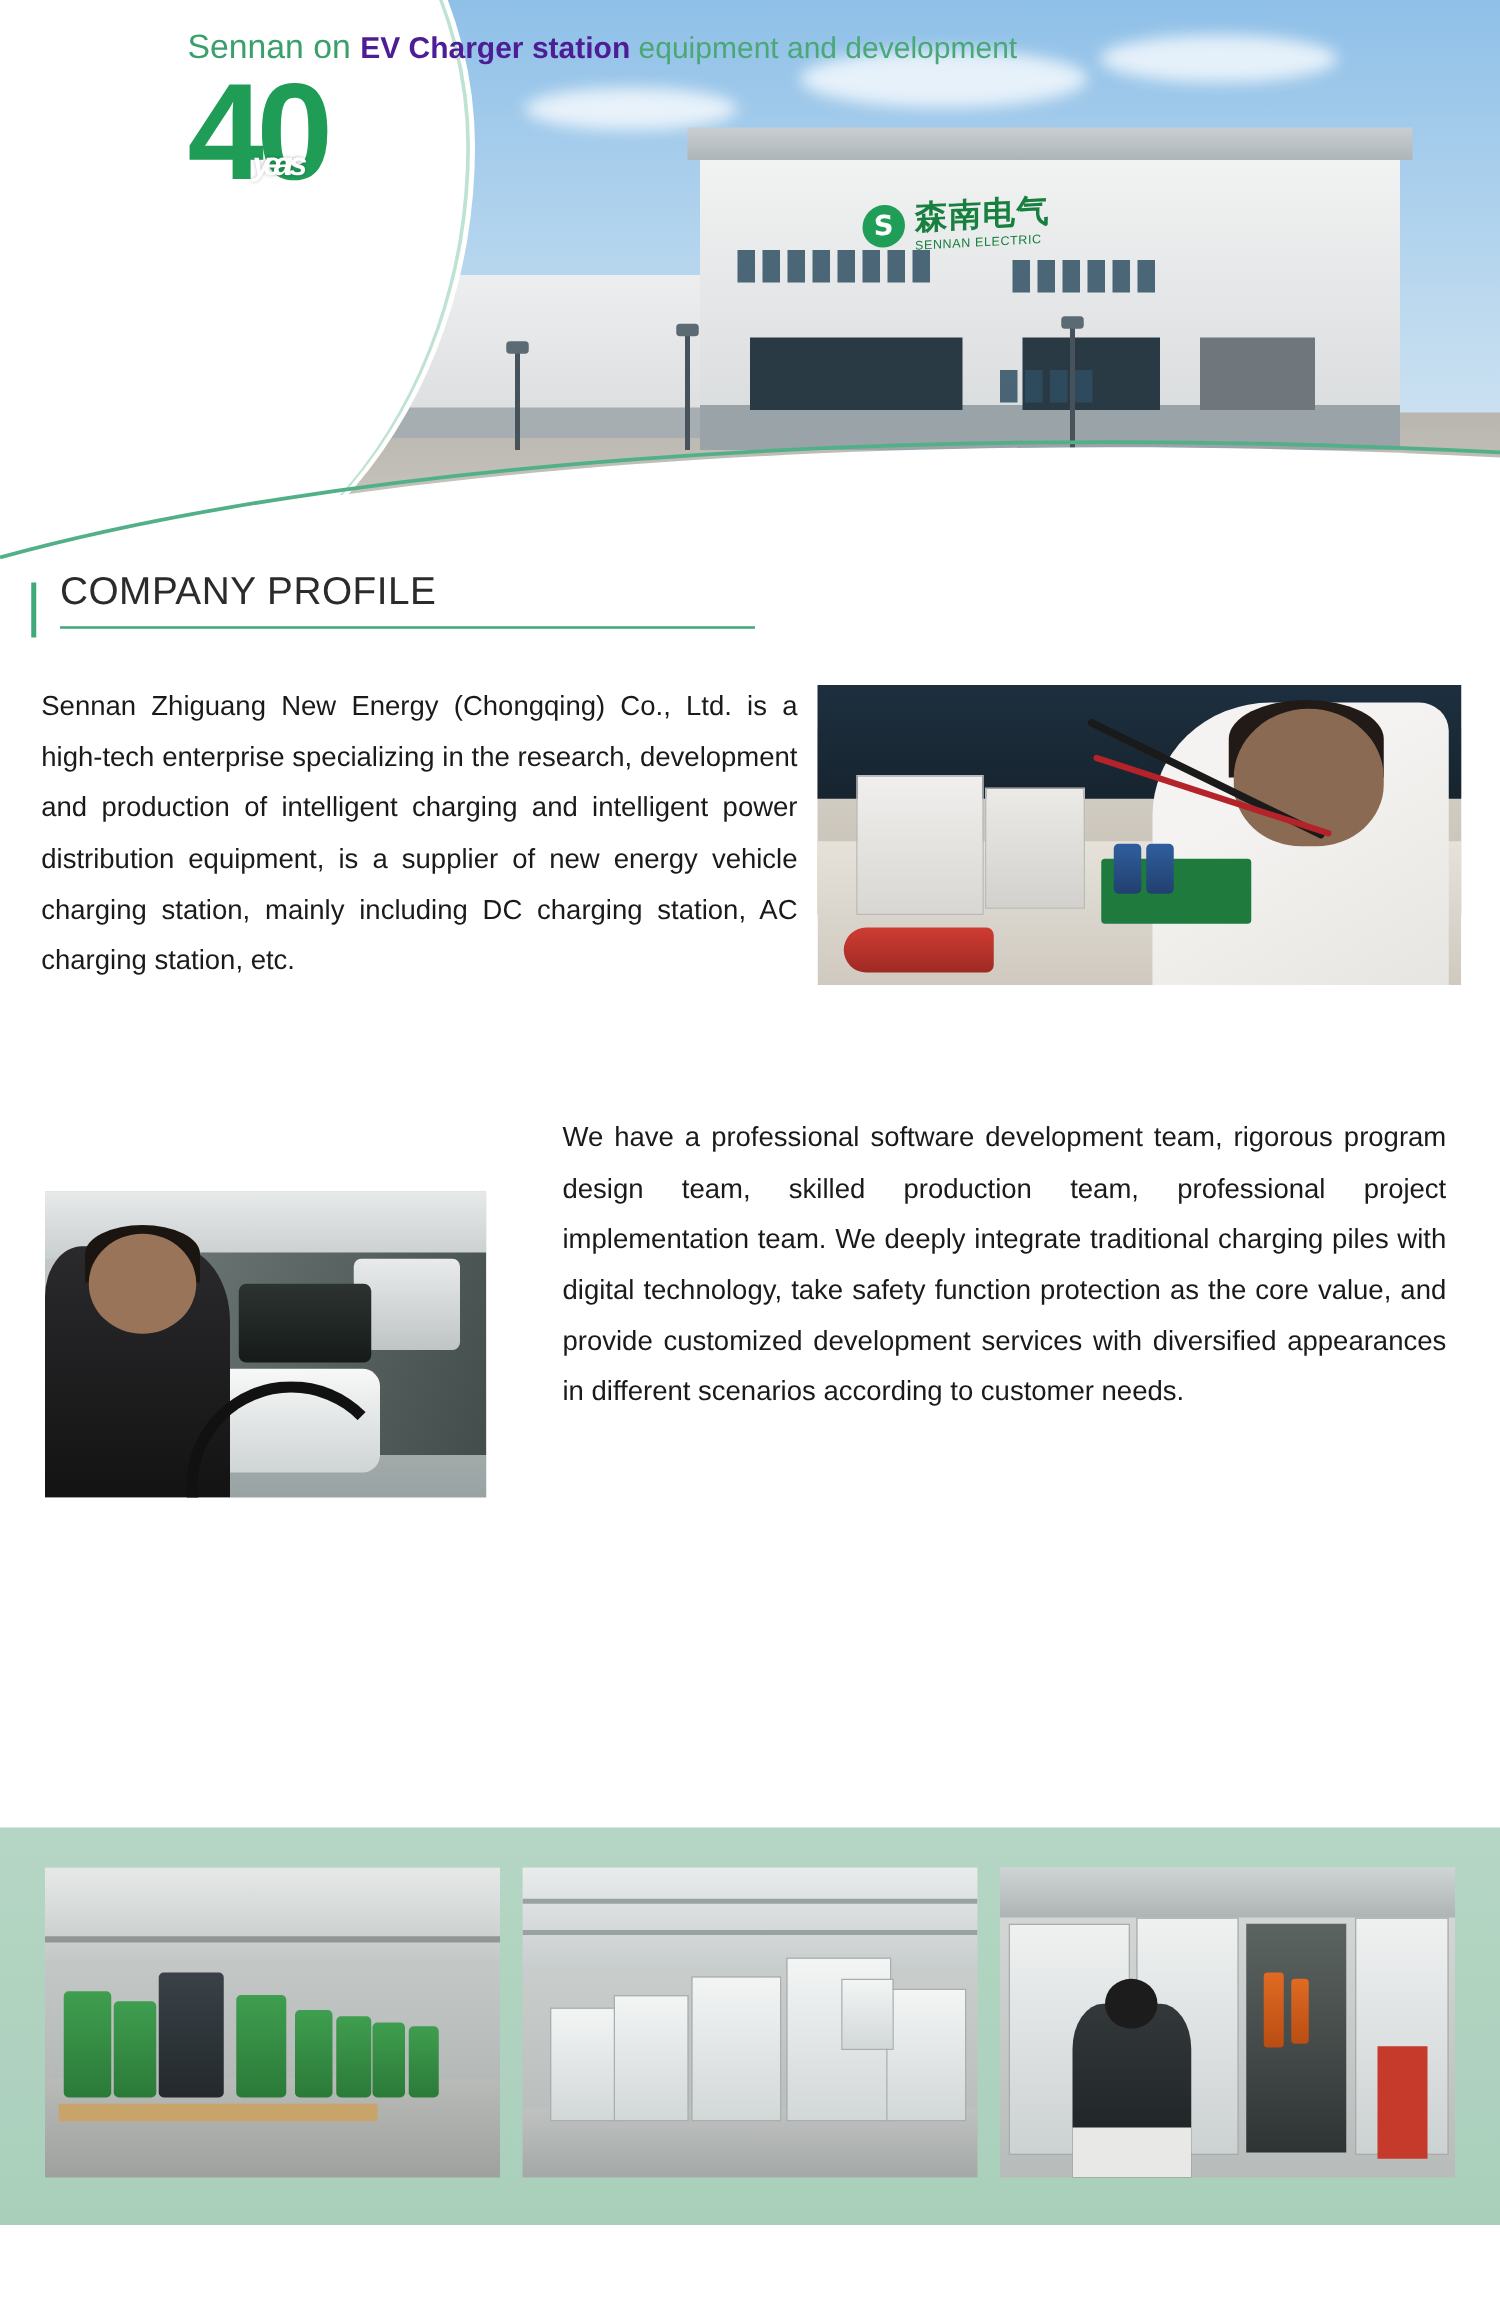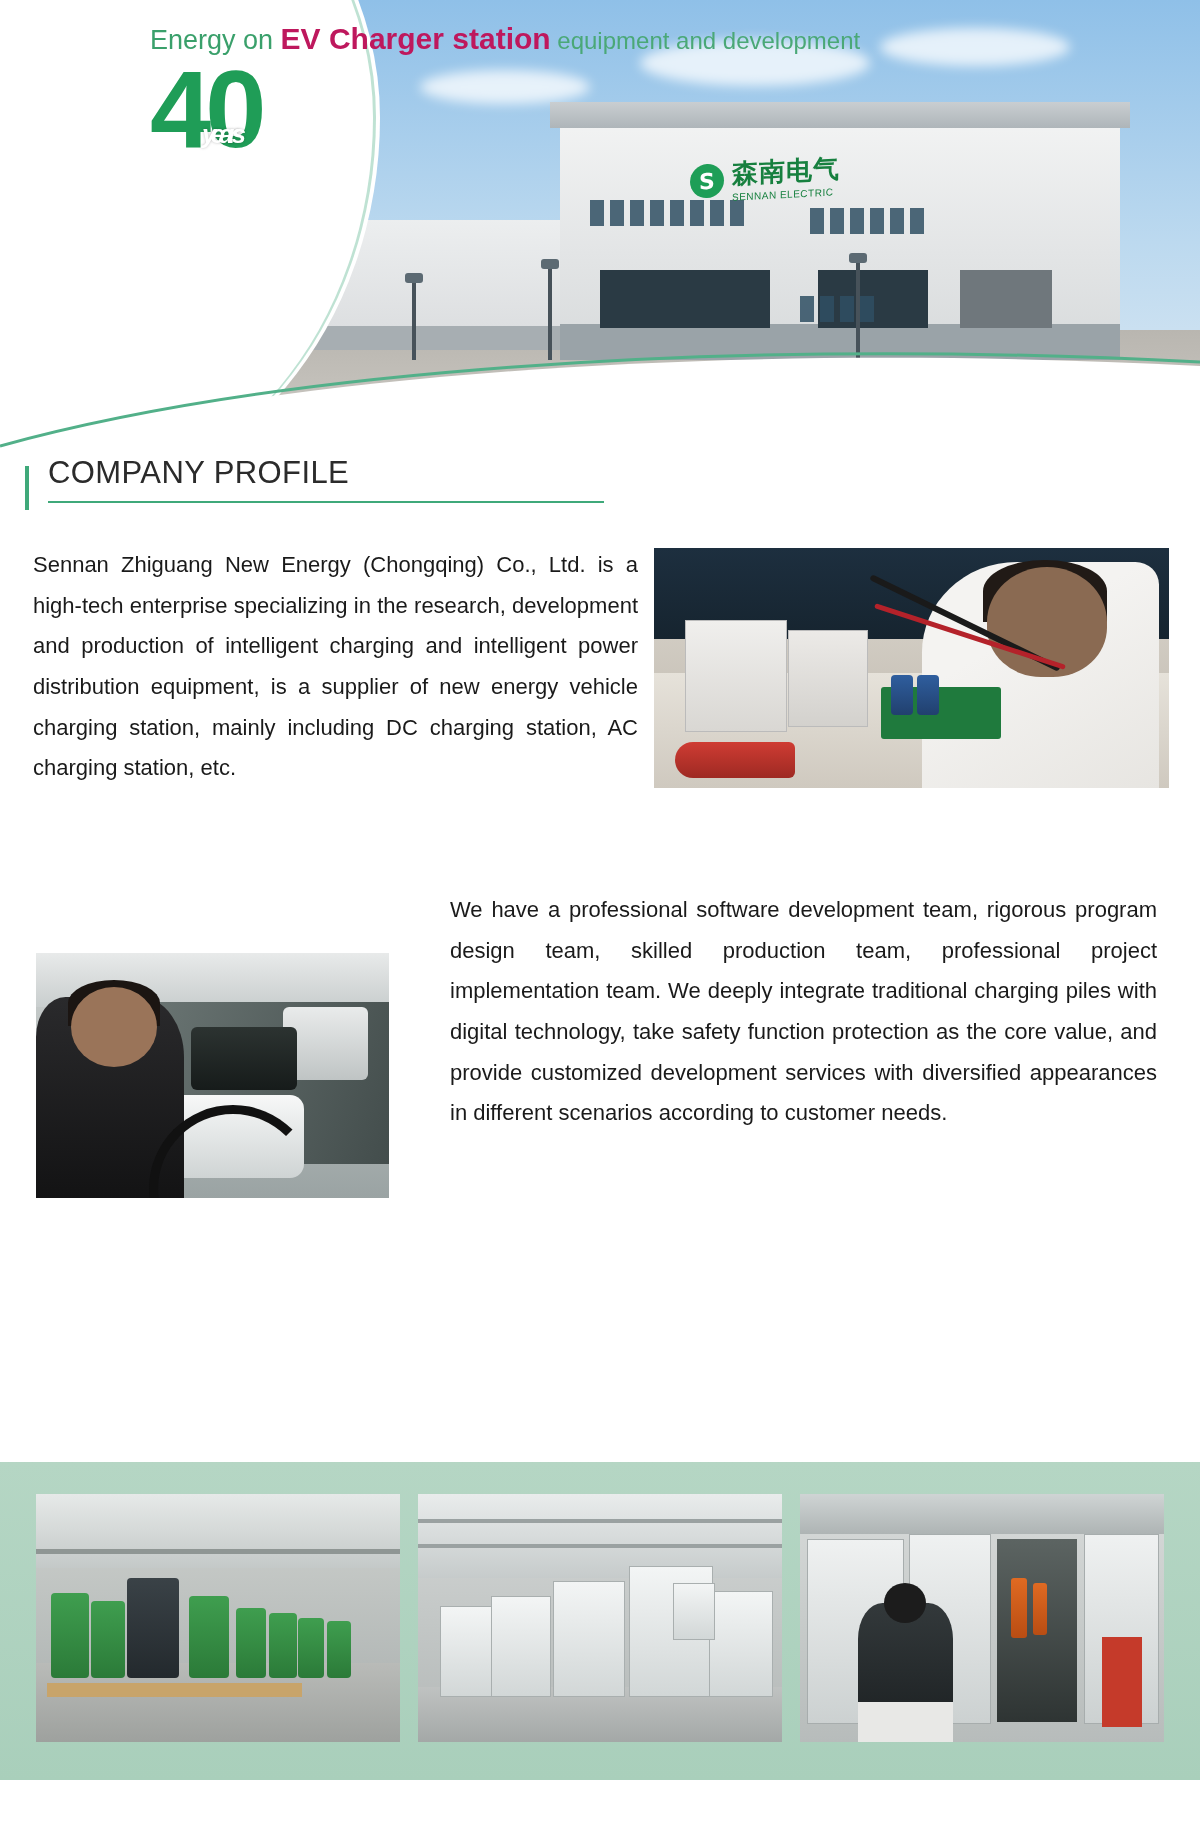--- a/index.html
+++ b/index.html
@@ -182,23 +182,23 @@
     top: 22px;
     z-index: 5;
   }
   .hero-line1 {
     font-size: 27px;
     color: #3aa06b;
     white-space: nowrap;
     font-family: "Liberation Sans", sans-serif;
   }
   .hero-line1 .strong {
-    color: #be185d;
+    color: #4c1d95;
     font-weight: bold;
-    font-size: 30px;
+    font-size: 24px;
   }
   .hero-line1 .tail {
     color: #4aa877;
     font-size: 24px;
   }
   .hero-block {
     display: flex;
     align-items: flex-start;
     margin-top: 6px;
   }
@@ -517,21 +517,21 @@
 
   <div class="hero-bottom-curve">
     <svg width="1200" height="120" viewBox="0 0 1200 120">
       <path d="M0,118 C260,46 700,8 1200,34 L1200,120 L0,120 Z" fill="#ffffff"></path>
       <path d="M0,114 C260,42 700,4 1200,30" fill="none" stroke="#52b089" stroke-width="3"></path>
     </svg>
   </div>
 
   <div class="hero-text">
     <div class="hero-line1">
-      <span>Energy on </span><span class="strong">EV Charger station</span><span class="tail"> equipment and development</span>
+      <span>Sennan on </span><span class="strong">EV Charger station</span><span class="tail"> equipment and development</span>
     </div>
     <div class="hero-block">
       <div class="hero-20">
         <span>40</span>
         <span class="hero-years">years</span>
       </div>
     </div>
   </div>
 </div>
 

